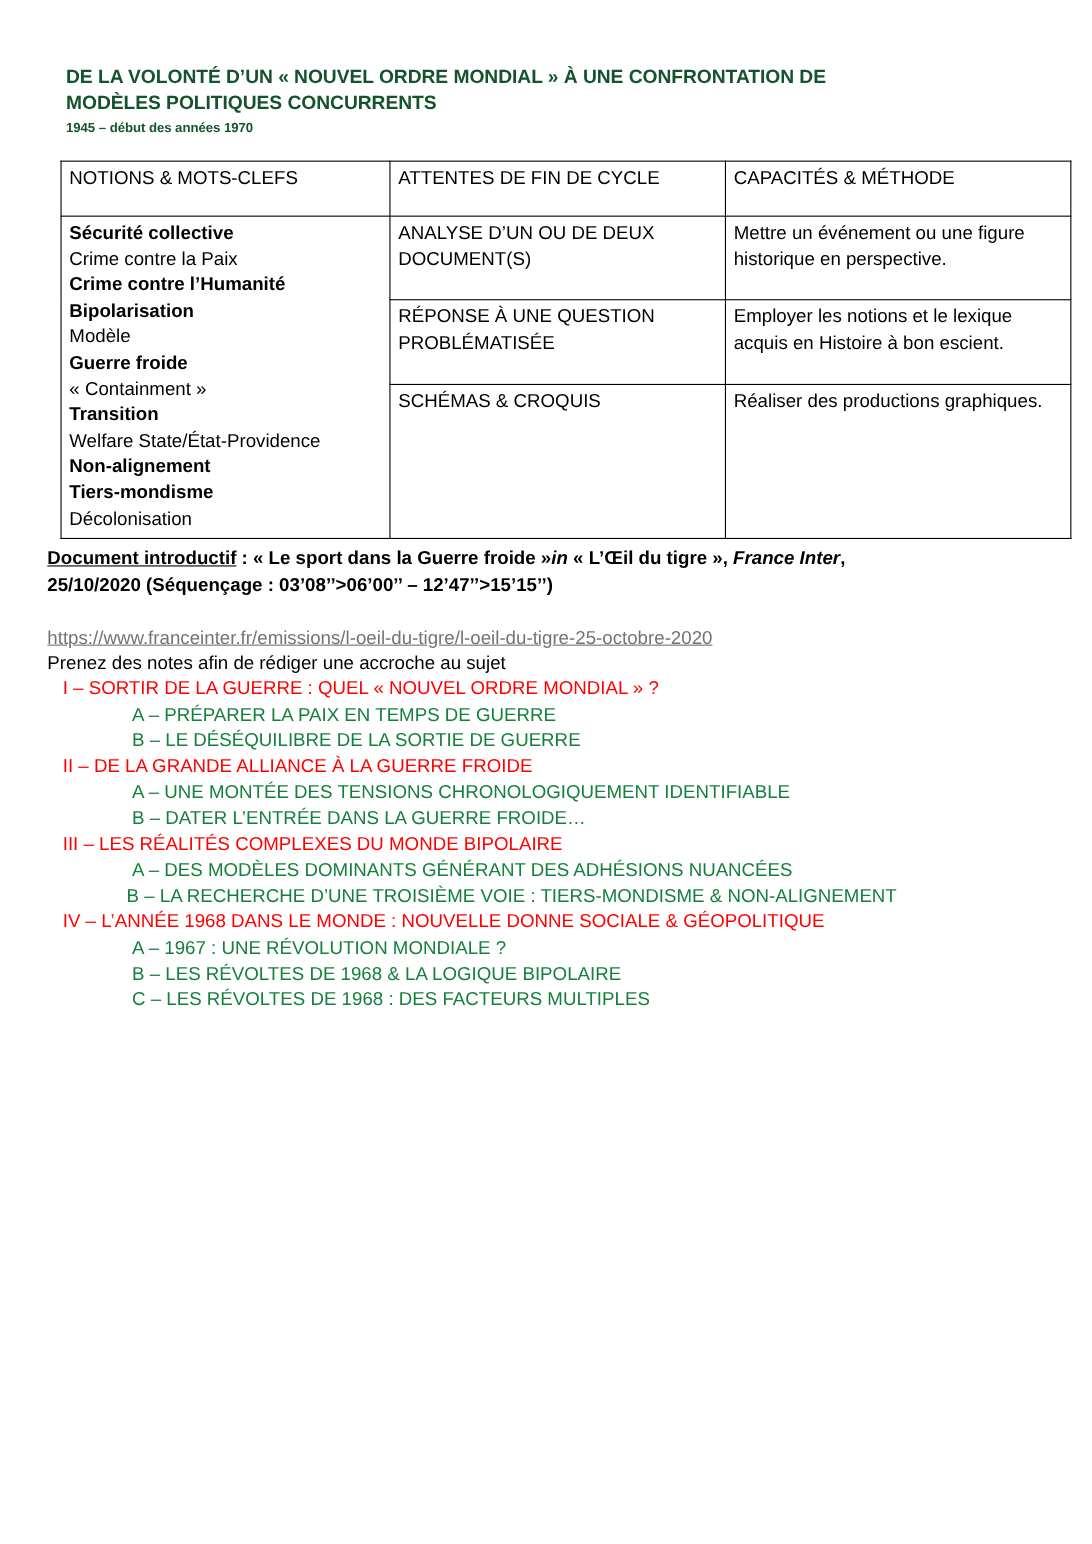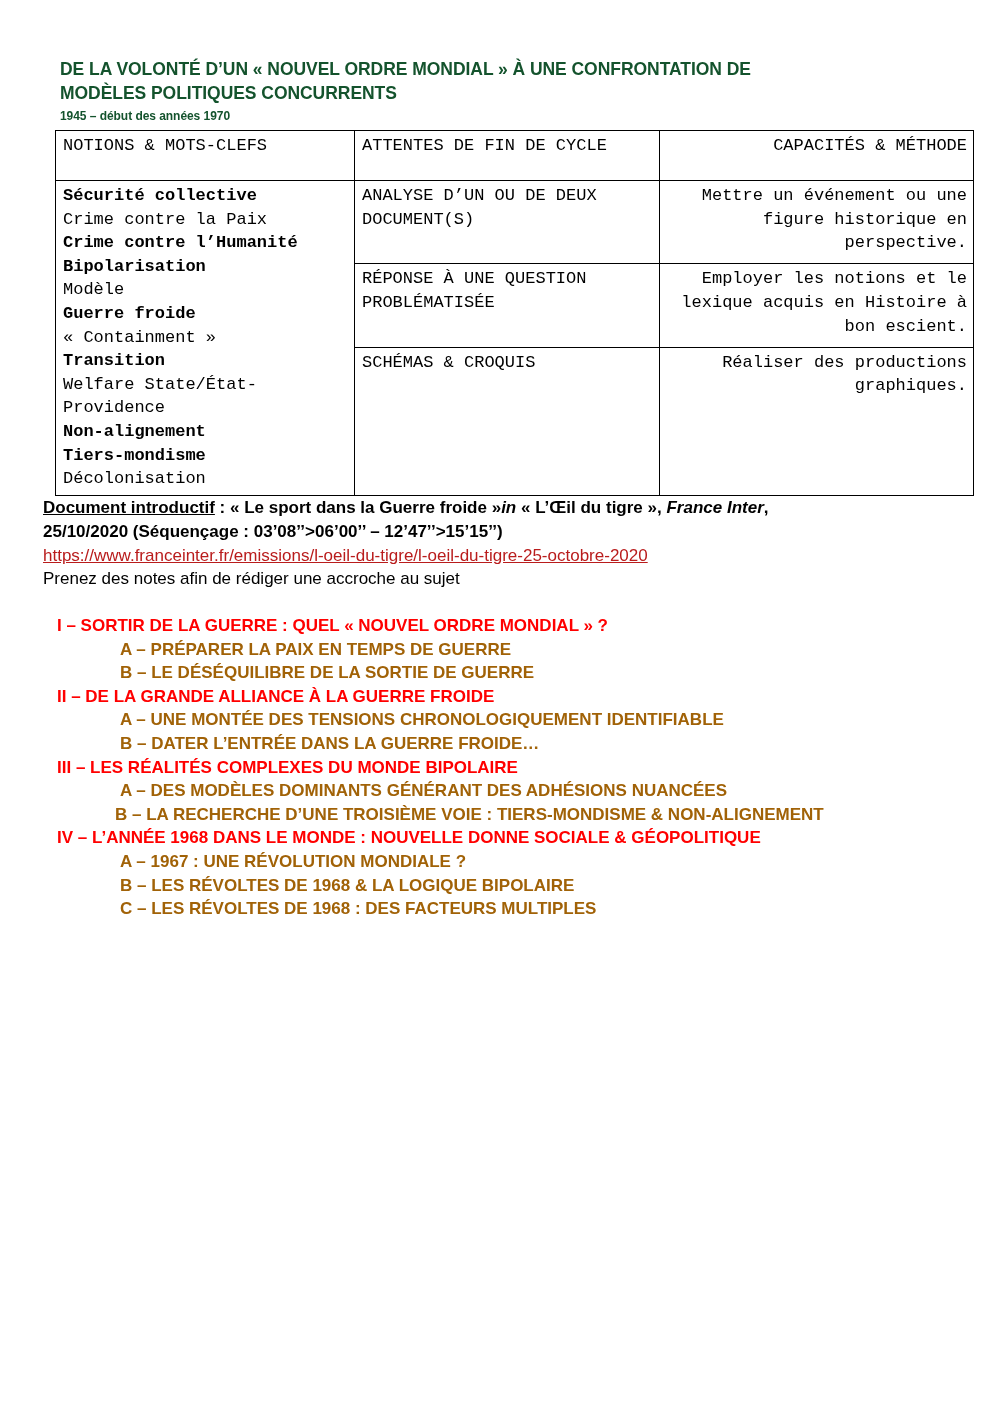--- a/index.html
+++ b/index.html
@@ -37,36 +37,35 @@
     line-height: 23.5px;
     letter-spacing: -0.05px;
   }
   .title-line { display: block; white-space: pre-wrap; }
   .title-line.sub { font-size: 12px; }
 
   
   .grid {
     position: absolute;
     left: 55px;
-    top: 130px;
+    top: 146px;
     width: 876px;
     border-collapse: collapse;
     table-layout: fixed;
-    font-family: Liberation Mono, monospace;
   }
   .grid td {
     border: 1.3px solid #000000;
     vertical-align: top;
     padding: 3px 6px 4px 7px;
     font-size: 17px;
     line-height: 23.6px;
   }
   .col-a { width: 285px; }
   .col-b { width: 291px; }
-  .col-c { width: 300px; text-align: right; }
+  .col-c { width: 300px; }
 
   .cell-lines { display: block; }
   .cell-lines span { display: block; white-space: pre-wrap; }
   .b { font-weight: bold; }
 
   .cell-wrap { white-space: pre-wrap; }
 
   .row-head td { height: 42px; }
   .row-1 td { height: 68px; }
   .row-2 td { height: 69px; }
@@ -78,44 +77,45 @@
     left: 43px;
     top: 496px;
     width: 880px;
     font-size: 17px;
     line-height: 23.8px;
   }
   .intro .l1 { font-weight: bold; }
   .intro .ul { text-decoration: underline; }
   .intro .it { font-style: italic; }
   .intro .link {
-    color: #b91c1c;
+    color: #737373;
     text-decoration: underline;
     display: block;
     font-weight: normal;
+    margin-top: 24px;
   }
   .intro .plain { font-weight: normal; display: block; }
 
   
   .outline {
     position: absolute;
     left: 57px;
     top: 614px;
     width: 876px;
     font-size: 17px;
     line-height: 23.6px;
-    font-weight: bold;
+    font-weight: normal;
   }
   .outline .part {
     color: #ff0000;
     display: block;
     white-space: pre-wrap;
   }
   .outline .sub {
-    color: #a16207;
+    color: #15803d;
     display: block;
     margin-left: 63px;
     white-space: pre-wrap;
   }
   .outline .sub.justify {
     text-align: justify;
     text-align-last: left;
     margin-left: 58px;
     width: 813px;
   }

